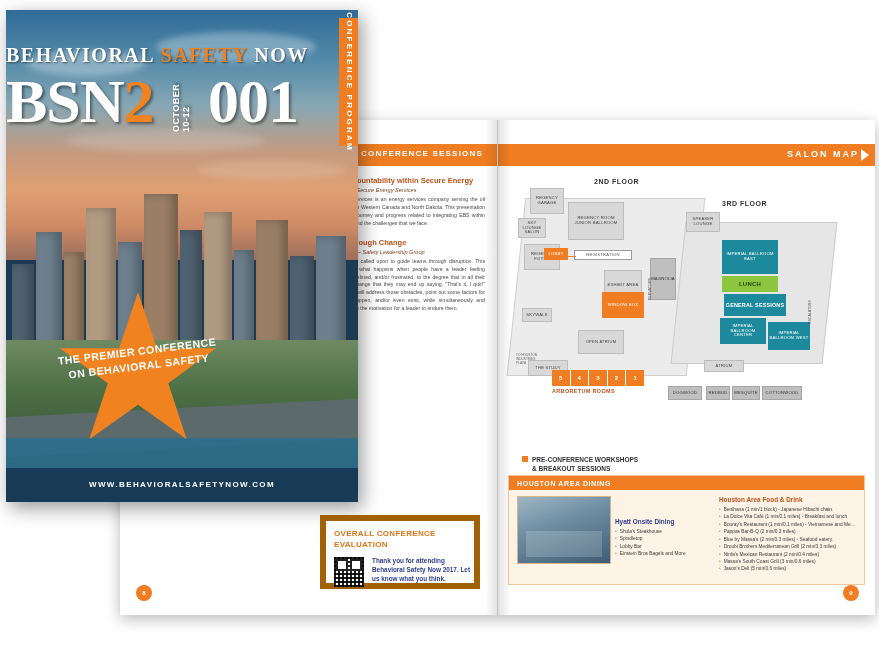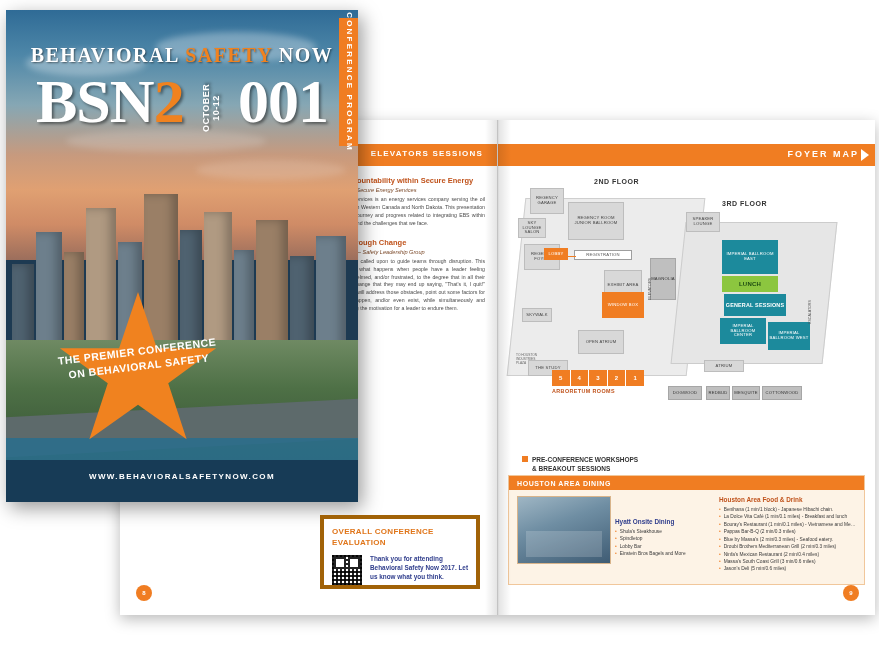--- a/index.html
+++ b/index.html
@@ -114,21 +114,21 @@
     color: #4a4a4a;
     text-align: justify;
   }
 
   
   .eval-box {
     position: absolute;
     left: 200px; bottom: 26px;
     width: 160px; height: 74px;
     background: #ffffff;
-    border: 4px solid #a16207;
+    border: 6px solid #a16207;
     box-sizing: border-box;
     z-index: 12;
   }
   .eval-title {
     position: absolute;
     left: 8px; top: 8px;
     width: 140px;
     font-size: 8px;
     color: #e0761b;
     font-weight: bold;
@@ -401,35 +401,34 @@
   .cover-waterbar {
     position: absolute;
     left: 0; bottom: 34px;
     width: 100%; height: 30px;
     background: #2b6e8c;
     opacity: .9;
   }
   .cover-urlbar {
     position: absolute;
     left: 0; bottom: 0;
-    width: 100%; height: 42px;
+    width: 100%; height: 34px;
     background: #173b56;
     color: #ffffff;
     font-size: 8px;
     letter-spacing: 1.4px;
     text-align: center;
     line-height: 34px;
     font-weight: bold;
   }
 
   .cover-title {
     position: absolute;
     left: 0; top: 34px;
     width: 100%;
-    text-align: center;
     color: #ffffff;
   }
   .ct-line1 {
     font-family: "Liberation Serif", serif;
     font-size: 20px;
     font-weight: bold;
     letter-spacing: 1.5px;
     text-shadow: 1px 1px 2px rgba(0,0,0,.5);
     white-space: nowrap;
   }
@@ -508,21 +507,21 @@
   }
 </style>
 </head>
 <body>
 
 <div class="spread">
   <div class="spread-inner">
 
     <div class="page-left">
       <div class="lp-headerbar">
-        <div class="hb-title">ELEVATORS SESSIONS</div>
+        <div class="hb-title">CONFERENCE SESSIONS</div>
       </div>
 
       <div class="lp-body">
         <div class="art">
           <h3>Behavior-Based Safety Services in Civil Construction</h3>
           <p class="byline">Mariana Carvalho &amp; José Cole de Fortaleza</p>
           <p class="txt">The general question of the present study is to understand the meaning process of safety occurs in civil construction in order to achieve the aim of this work, a qualitative research was developed. Data were collected using different observation techniques, using field notes and semi-structured interviews and documentary research obtained from a construction company located in Brazil. This research enabled to identify the interactional and cultural character in the learning process, and elected the most relevant factor identified as being the role of the participants of the event in the safety process, with mental models used to promote safe practices in the field.</p>
         </div>
         <div class="art">
           <h3>Critical Behaviors Observed During Live Fire Rescue</h3>
@@ -545,21 +544,21 @@
         <div class="eval-title">OVERALL CONFERENCE EVALUATION</div>
         <div class="qr"></div>
         <div class="eval-msg">Thank you for attending Behavioral Safety Now 2017. Let us know what you think.</div>
       </div>
 
       <div class="foot-badge left">8</div>
     </div>
 
     <div class="page-right">
       <div class="rp-headerbar">
-        <div class="hb-title">FOYER MAP</div>
+        <div class="hb-title">SALON MAP</div>
       </div>
       <div class="rp-arrow"></div>
 
       <div class="map-area">
         <div class="floor-label" style="left:86px; top:4px;">2ND FLOOR</div>
         <div class="floor-label" style="left:214px; top:26px;">3RD FLOOR</div>
 
         <div style="position:absolute;left:8px;top:24px;width:178px;height:176px;background:#ececec;border:1px solid #cfcfcf;transform:skewX(-6deg);"></div>
 
         <div style="position:absolute;left:170px;top:48px;width:150px;height:140px;background:#e6e6e6;border:1px solid #cccccc;transform:skewX(-6deg);"></div>

